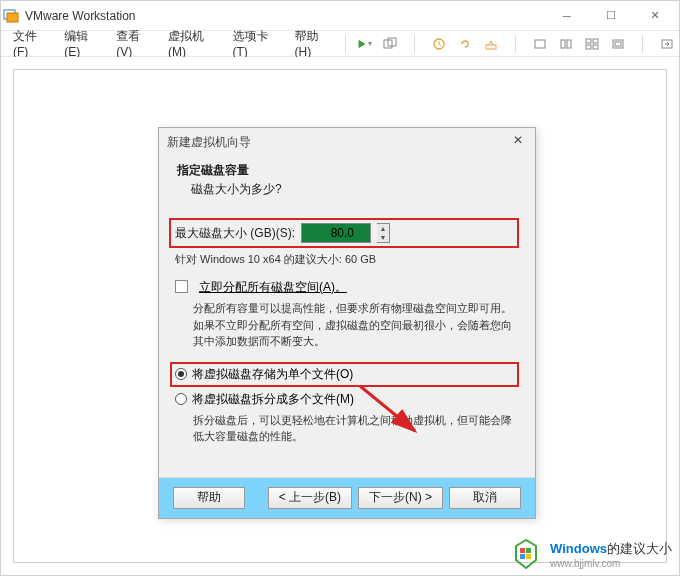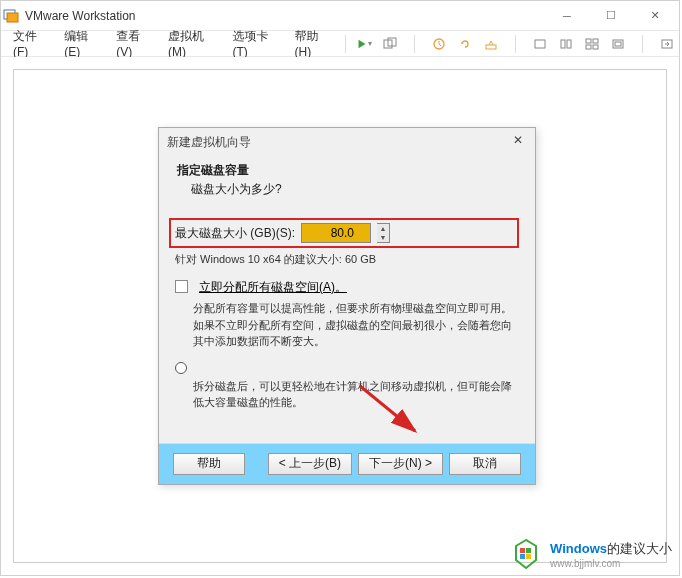--- a/index.html
+++ b/index.html
@@ -35,21 +35,21 @@
     
     .wizard-header { padding: 6px 18px 10px 18px; background: #f0f0f0; }
     .wizard-header .hdr-bold { font-weight: bold; color: #222; font-size: 12px; }
     .wizard-header .hdr-sub { color: #222; font-size: 12px; margin-left: 14px; margin-top: 2px; }
     
     .wizard-body { background: #f0f0f0; padding: 10px 16px 14px 16px; }
     
     .field-row { display: flex; align-items: center; gap: 6px; }
     .field-row.boxed { border: 2px solid #d52525; padding: 3px 4px; margin-left: -6px; }
     .field-label { font-size: 12px; color: #222; }
-    .num-input { width: 70px; height: 20px; border: 1px solid #888; background: #eab308; text-align: right; padding-right: 16px; font-size: 12px; position: relative; }
+    .num-input { width: 70px; height: 20px; border: 1px solid #888; background: #15803d; text-align: right; padding-right: 16px; font-size: 12px; position: relative; }
     .spinner { display: inline-flex; flex-direction: column; border: 1px solid #888; border-left: none; height: 20px; background: #e8e8e8; }
     .spinner div { width: 12px; height: 9px; font-size: 7px; line-height: 9px; text-align: center; color: #555; }
     
     .rec-text { font-size: 11px; color: #333; margin-top: 4px; margin-bottom: 12px; }
     
     .chk-row { display: flex; align-items: flex-start; gap: 11px; margin-bottom: 4px; text-decoration: underline; }
     .chk-box { width: 13px; height: 13px; border: 1px solid #888; background: #fff; margin-top: 1px; flex-shrink: 0; }
     .desc-text { font-size: 11px; color: #333; line-height: 1.5; margin-left: 18px; margin-bottom: 12px; }
     
     .radio-row { display: flex; align-items: center; gap: 5px; margin-bottom: 4px; }
@@ -192,22 +192,27 @@
     </div>
 
     <div class="rec-text">针对 Windows 10 x64 的建议大小: 60 GB</div>
 
     <div class="chk-row">
       <div class="chk-box"></div>
       <span>立即分配所有磁盘空间(A)。</span>
     </div>
     <div class="desc-text">分配所有容量可以提高性能，但要求所有物理磁盘空间立即可用。如果不立即分配所有空间，虚拟磁盘的空间最初很小，会随着您向其中添加数据而不断变大。</div>
 
+    <div class="radio-row boxed">
+      <div class="radio checked"></div>
+      <span>将虚拟磁盘存储为单个文件(O)</span>
+    </div>
     <div class="radio-row">
       <div class="radio"></div>
+      <span>将虚拟磁盘拆分成多个文件(M)</span>
     </div>
     <div class="desc-text" style="margin-bottom:18px;">拆分磁盘后，可以更轻松地在计算机之间移动虚拟机，但可能会降低大容量磁盘的性能。</div>
 
   </div>
   <div class="wizard-footer">
     <button class="wbtn help">帮助</button>
     <button class="wbtn">&lt; 上一步(B)</button>
     <button class="wbtn">下一步(N) &gt;</button>
     <button class="wbtn">取消</button>
   </div>

